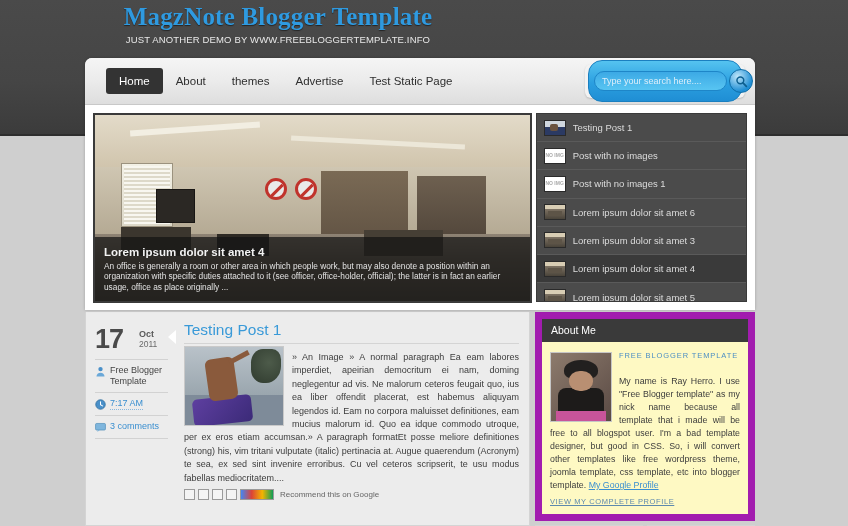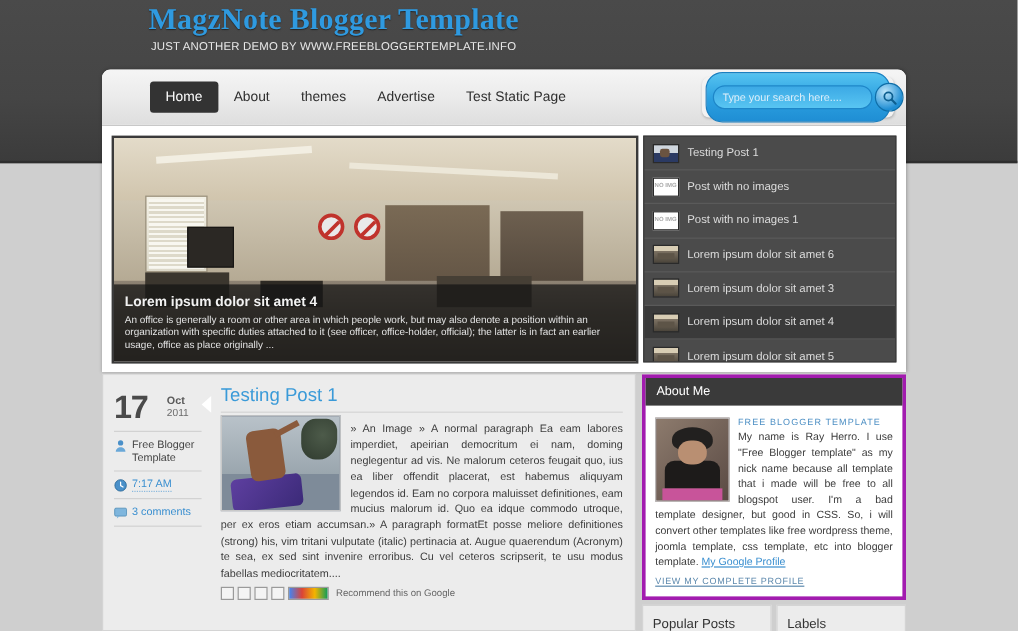--- a/index.html
+++ b/index.html
@@ -51,21 +51,21 @@
     border-bottom: 1px solid #c8c8c8;
     position: relative;
     display: flex; align-items: center;
   }
   .menu { display: flex; align-items: center; margin-left: 21px; }
   .menu-item {
     font-size: 11.5px; color: #2f2f2f; padding: 6px 13px;
     border-radius: 3px; line-height: 14px; white-space: nowrap;
     cursor: pointer;
   }
-  .menu-item.active { background: #333; color: #fff; margin-left: 19px; }
+  .menu-item.active { background: #333; color: #fff; }
 
   .searchbox {
     position: absolute; right: 10px; top: 6px;
     width: 160px; height: 34px;
     background: #f2f2f2; border-radius: 6px;
     padding: 3px;
     box-shadow: 0 1px 2px rgba(0,0,0,.18);
     display: flex; align-items: center;
   }
   .search-inner {
@@ -202,37 +202,37 @@
   .pt-body{position:absolute;left:22%;top:14%;width:30%;height:54%;background:#8a5a3c;border-radius:6px;transform:rotate(-8deg);}
   .pt-arm{position:absolute;left:44%;top:10%;width:22%;height:7%;background:#8a5a3c;transform:rotate(-28deg);}
   .pt-board{position:absolute;left:8%;bottom:2%;width:60%;height:34%;background:linear-gradient(135deg,#5e3fa0,#3b2a78);border-radius:5px;transform:rotate(-6deg);}
   .share-row { clear: both; display: flex; align-items: center; gap: 3px; padding-top: 4px; }
   .share-ico { width: 11px; height: 11px; border: 1px solid #9a9a9a; background: #f4f4f4; }
   .gplus { width: 34px; height: 11px; background: linear-gradient(90deg,#4285f4,#db4437,#f4b400,#0f9d58); border:1px solid #9a9a9a;}
   .share-txt { font-size: 8px; color: #666; margin-left: 3px; }
 
   
   .sidebar { width: 220px; flex: 0 0 auto; }
-  .widget { background: #ffffff; border: 3px solid #a21caf; margin-bottom: 4px; }
+  .widget { background: #fef9c3; border: 7px solid #a21caf; margin-bottom: 4px; }
   .widget-head {
     background: #3a3a3a; color: #fff; font-size: 10.5px;
     padding: 5px 9px; line-height: 13px;
   }
   .widget-body { padding: 8px; }
   .about-img {
     float: left; width: 62px; height: 70px; margin: 2px 7px 3px 0;
     border: 1px solid #c6c6c6; background: #6e5a55; position: relative; overflow:hidden;
   }
   .ai-bg{position:absolute;inset:0;background:linear-gradient(135deg,#8d7b6d,#5a4a44);}
   .ai-hair{position:absolute;left:22%;top:10%;width:56%;height:30%;background:#22201f;border-radius:50% 50% 40% 40%;}
   .ai-face{position:absolute;left:30%;top:26%;width:40%;height:30%;background:#b98f72;border-radius:45%;}
   .ai-shirt{position:absolute;left:12%;top:52%;width:76%;height:34%;background:#1d1b1a;border-radius:8px 8px 0 0;}
   .ai-pink{position:absolute;left:8%;bottom:0;width:84%;height:14%;background:#c8549a;}
   .about-name { font-size: 7.5px; color: #4d8fc4; letter-spacing: .9px; line-height: 11px; }
-  .about-text { font-size: 8.8px; color: #3c3c3c; line-height: 13px; text-align: justify; margin-top: 1px;}
+  .about-text { font-size: 8.8px; color: #3c3c3c; line-height: 13px; text-align: justify; margin-top: 14px;}
   .about-text a { color: #3a8fd0; }
   .view-profile { clear: both; font-size: 7.5px; color: #5d89ad; letter-spacing: .6px; padding-top: 5px; display:block;}
 
   .bottom-widgets { display: flex; gap: 4px; }
   .bw { flex: 1; background: #ececec; border: 1px solid #d4d4d4; padding: 8px; }
   .bw-title { font-size: 11px; color: #333; padding-bottom: 5px; border-bottom: 1px solid #cfcfcf; line-height: 14px;}
 </style>
 </head>
 <body>
 

